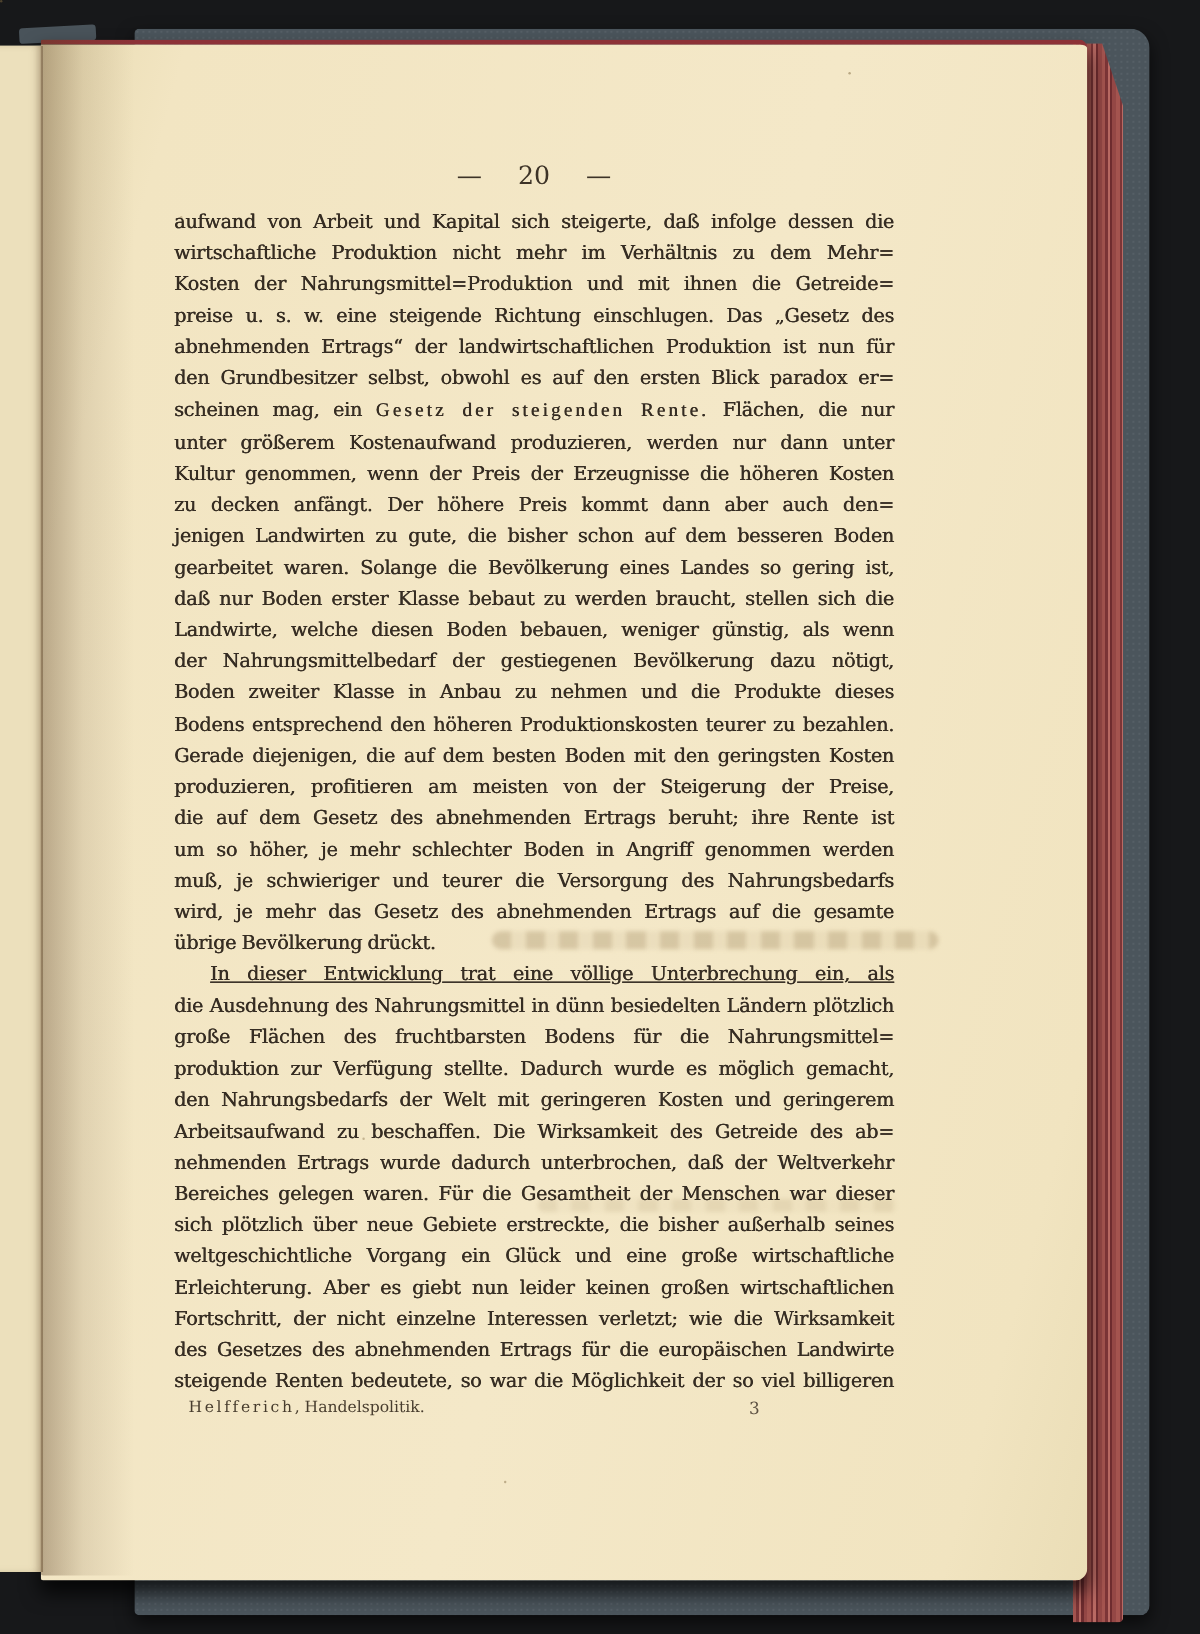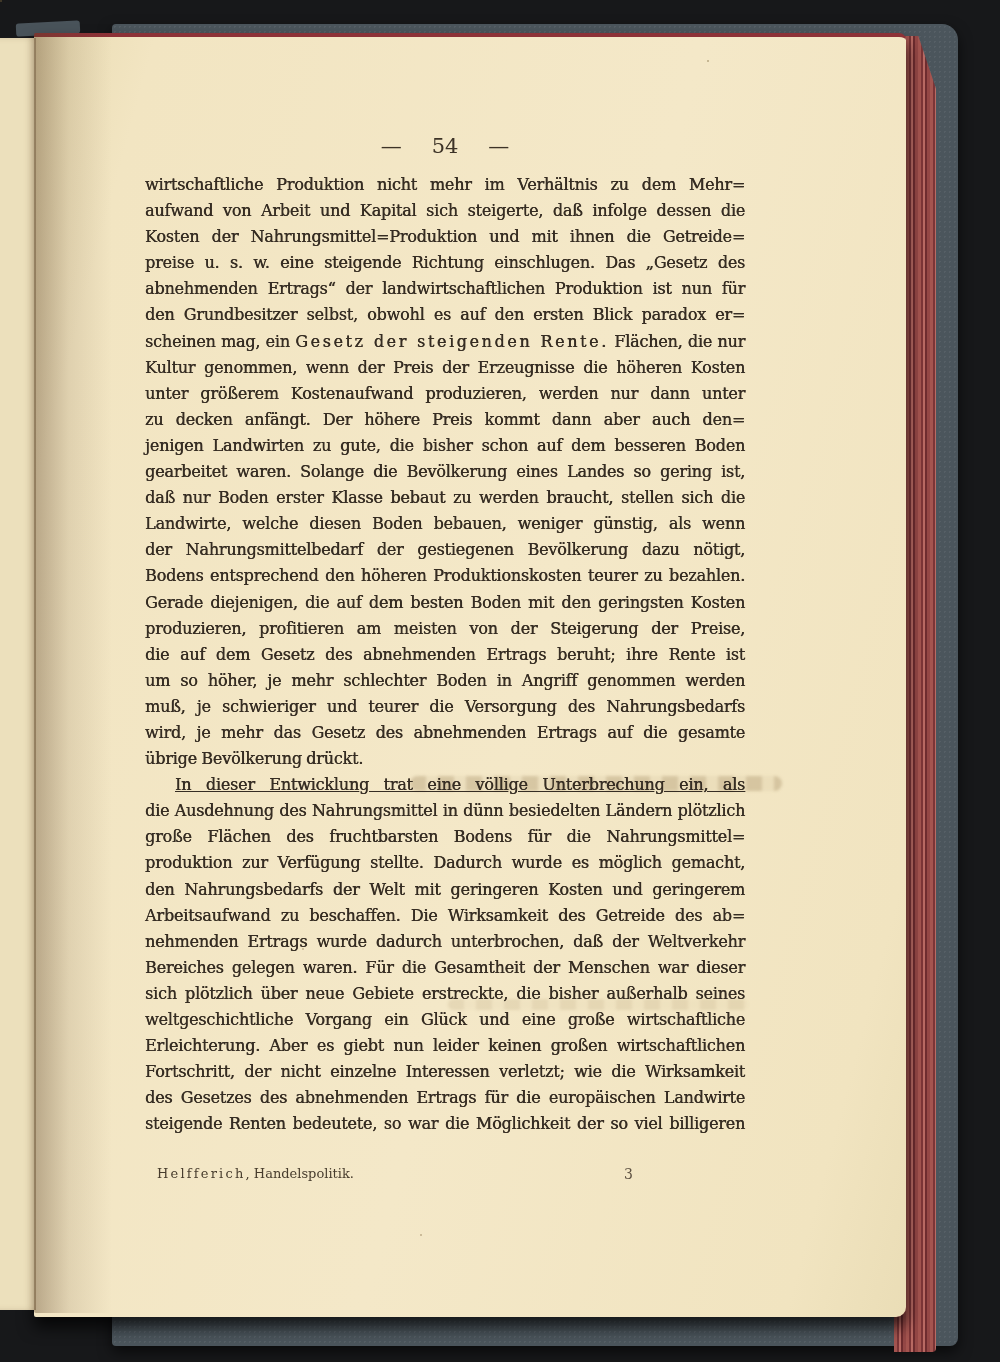--- a/index.html
+++ b/index.html
@@ -73,21 +73,21 @@
   }
   .body-text{
     position:absolute;top:172px;left:0;width:600px;
     font-size:16px;line-height:26.1px;
     letter-spacing:-0.2px;word-spacing:-0.5px;
     text-shadow:0.35px 0 0 currentColor;
   }
   .line{text-align:justify;text-align-last:justify;}
   .line.last{text-align-last:left;}
   .line.ind{text-indent:30px;text-decoration:underline;}
-  .spaced{letter-spacing:2.6px;}
+  .spaced{letter-spacing:2.6px;font-family:Liberation Serif, serif;}
   .page-footer{
     position:absolute;top:1165px;left:0;width:600px;
     display:flex;align-items:center;
     font-size:13px;line-height:18px;color:#473c2d;
   }
   .footer-left{padding-left:12px;}
   .footer-author{letter-spacing:2.2px;}
   .sheet-number{margin-left:auto;margin-right:112px;font-size:14px;color:#5d5142;}
 </style>
 </head>
@@ -100,40 +100,41 @@
   <div class="page"></div>
   <div class="facing-page"></div>
   <div class="gutter-shadow"></div>
   <div class="specks"></div>
   <div class="show-through one"></div>
   <div class="show-through two"></div>
 
   <div class="text-layer">
     <div class="page-header">
       <span>—</span>
-      <span>54</span>
+      <span>20</span>
       <span>—</span>
     </div>
 
     <div class="body-text">
+        <div class="line">aufwand von Arbeit und Kapital sich steigerte, daß infolge dessen die</div>
         <div class="line">wirtschaftliche Produktion nicht mehr im Verhältnis zu dem Mehr=</div>
-        <div class="line">aufwand von Arbeit und Kapital sich steigerte, daß infolge dessen die</div>
         <div class="line">Kosten der Nahrungsmittel=Produktion und mit ihnen die Getreide=</div>
         <div class="line">preise u. s. w. eine steigende Richtung einschlugen.  Das „Gesetz des</div>
         <div class="line">abnehmenden Ertrags“ der landwirtschaftlichen Produktion ist nun für</div>
         <div class="line">den Grundbesitzer selbst, obwohl es auf den ersten Blick paradox er=</div>
         <div class="line"><span>scheinen mag, ein </span><span class="spaced">Gesetz der steigenden Rente.</span><span> Flächen, die nur</span></div>
+        <div class="line">unter größerem Kostenaufwand produzieren, werden nur dann unter</div>
         <div class="line">Kultur genommen, wenn der Preis der Erzeugnisse die höheren Kosten</div>
-        <div class="line">unter größerem Kostenaufwand produzieren, werden nur dann unter</div>
         <div class="line">zu decken anfängt.  Der höhere Preis kommt dann aber auch den=</div>
         <div class="line">jenigen Landwirten zu gute, die bisher schon auf dem besseren Boden</div>
         <div class="line">gearbeitet waren.  Solange die Bevölkerung eines Landes so gering ist,</div>
         <div class="line">daß nur Boden erster Klasse bebaut zu werden braucht, stellen sich die</div>
         <div class="line">Landwirte, welche diesen Boden bebauen, weniger günstig, als wenn</div>
         <div class="line">der Nahrungsmittelbedarf der gestiegenen Bevölkerung dazu nötigt,</div>
+        <div class="line">Boden zweiter Klasse in Anbau zu nehmen und die Produkte dieses</div>
         <div class="line">Bodens entsprechend den höheren Produktionskosten teurer zu bezahlen.</div>
         <div class="line">Gerade diejenigen, die auf dem besten Boden mit den geringsten Kosten</div>
         <div class="line">produzieren, profitieren am meisten von der Steigerung der Preise,</div>
         <div class="line">die auf dem Gesetz des abnehmenden Ertrags beruht; ihre Rente ist</div>
         <div class="line">um so höher, je mehr schlechter Boden in Angriff genommen werden</div>
         <div class="line">muß, je schwieriger und teurer die Versorgung des Nahrungsbedarfs</div>
         <div class="line">wird, je mehr das Gesetz des abnehmenden Ertrags auf die gesamte</div>
         <div class="line last">übrige Bevölkerung drückt.</div>
         <div class="line ind">In dieser Entwicklung trat eine völlige Unterbrechung ein, als</div>
         <div class="line">die Ausdehnung des Nahrungsmittel in dünn besiedelten Ländern plötzlich</div>

